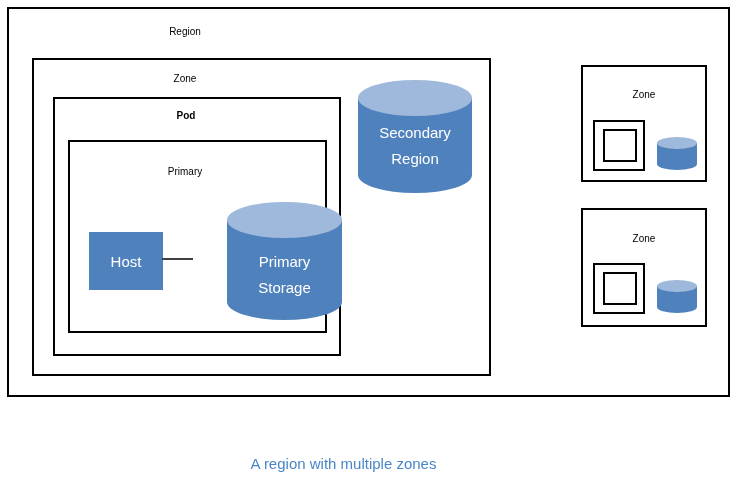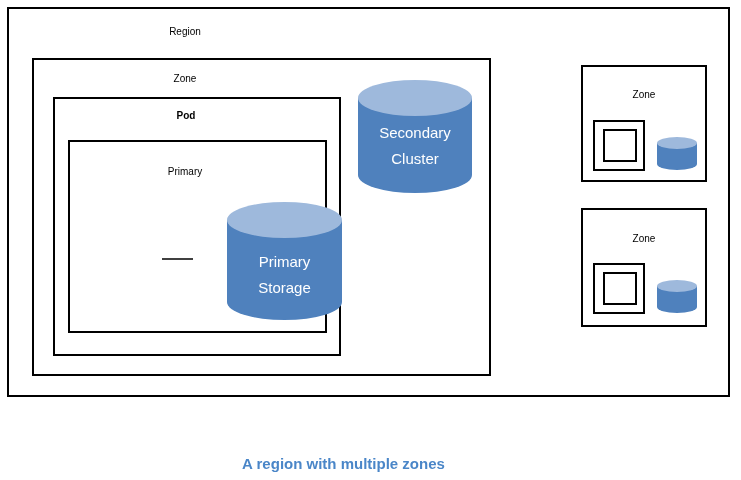--- a/index.html
+++ b/index.html
@@ -116,55 +116,56 @@
   .icon-pos-2 { left: 593px; top: 263px; }
   .small-cylinder { width: 40px; height: 33px; --eh: 12px; }
   .cyl-pos-1 { left: 657px; top: 137px; }
   .cyl-pos-2 { left: 657px; top: 280px; }
   
   .caption {
     position: absolute;
     left: 0; top: 455px; width: 687px;
     text-align: center;
     font-size: 15px;
-    font-weight: bold;
+    font-weight: normal;
     color: var(--caption-text);
   }
 </style>
 </head>
 <body>
 
 <div class="canvas">
 
   <div class="box region-box"></div>
   <div class="box-label region-label">Region</div>
 
   <div class="box zone-box"></div>
   <div class="box-label zone-label">Zone</div>
 
   <div class="box pod-box"></div>
   <div class="box-label pod-label">Pod</div>
 
   <div class="box cluster-box"></div>
   <div class="box-label cluster-label">Primary</div>
 
+  <div class="host-box">Host</div>
   <div class="connector"></div>
 
   <div class="cylinder primary-cylinder">
     <div class="cyl-bottom"></div>
     <div class="cyl-body"></div>
     <div class="cyl-top"></div>
     <div class="cyl-label">Primary Storage</div>
   </div>
 
   <div class="cylinder secondary-cylinder">
     <div class="cyl-bottom"></div>
     <div class="cyl-body"></div>
     <div class="cyl-top"></div>
-    <div class="cyl-label">Secondary Cluster</div>
+    <div class="cyl-label">Secondary Region</div>
   </div>
 
   <div class="box zone-small-1"></div>
   <div class="box-label zone-small-label-1">Zone</div>
   <div class="pod-cluster-icon icon-pos-1">
     <div class="inner-square"></div>
   </div>
   <div class="cylinder small-cylinder cyl-pos-1">
     <div class="cyl-bottom"></div>
     <div class="cyl-body"></div>

